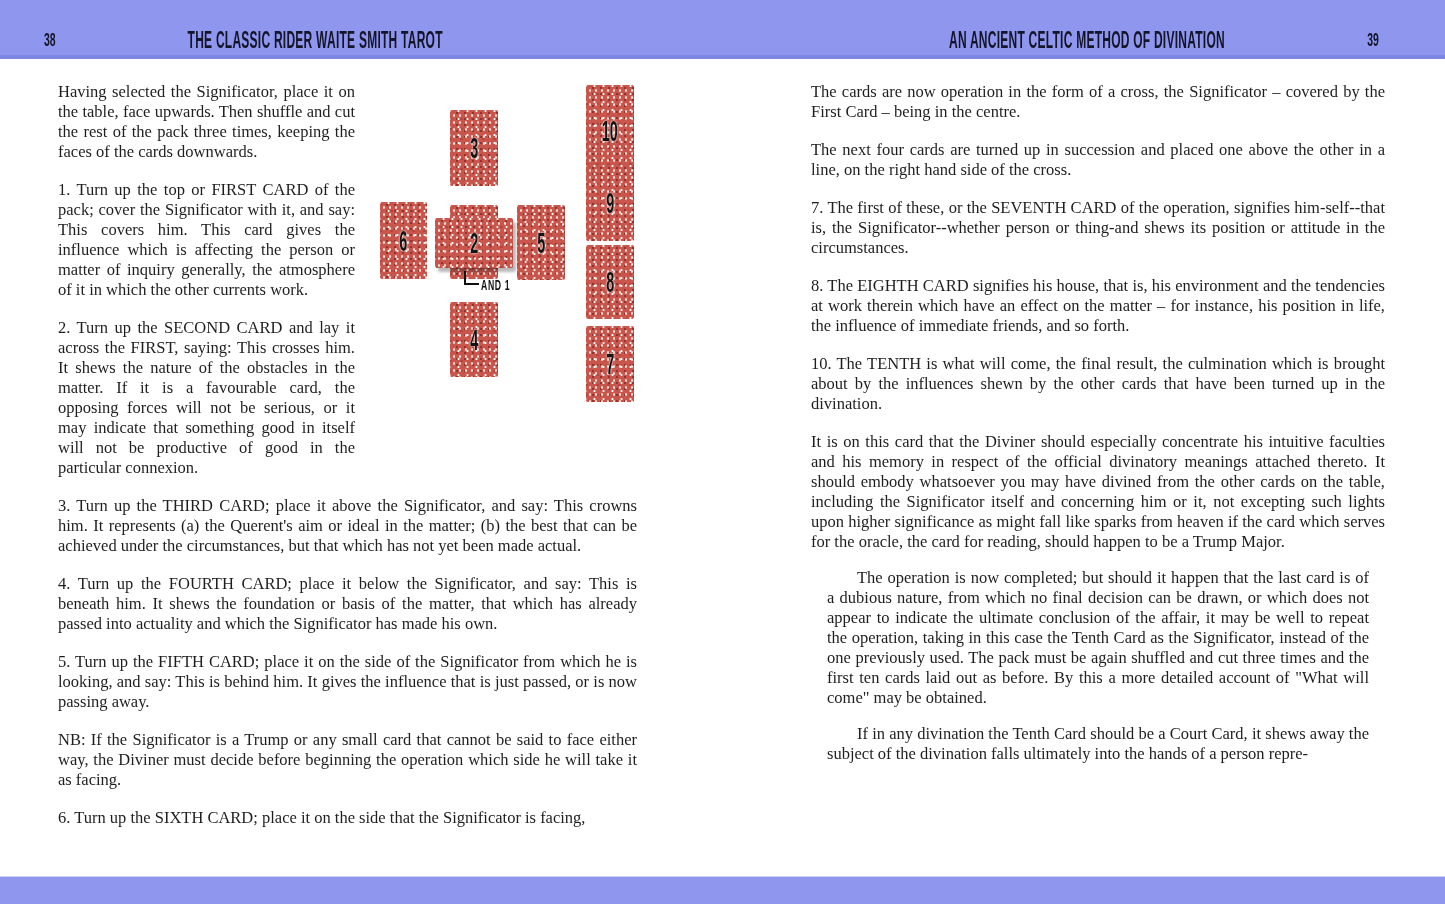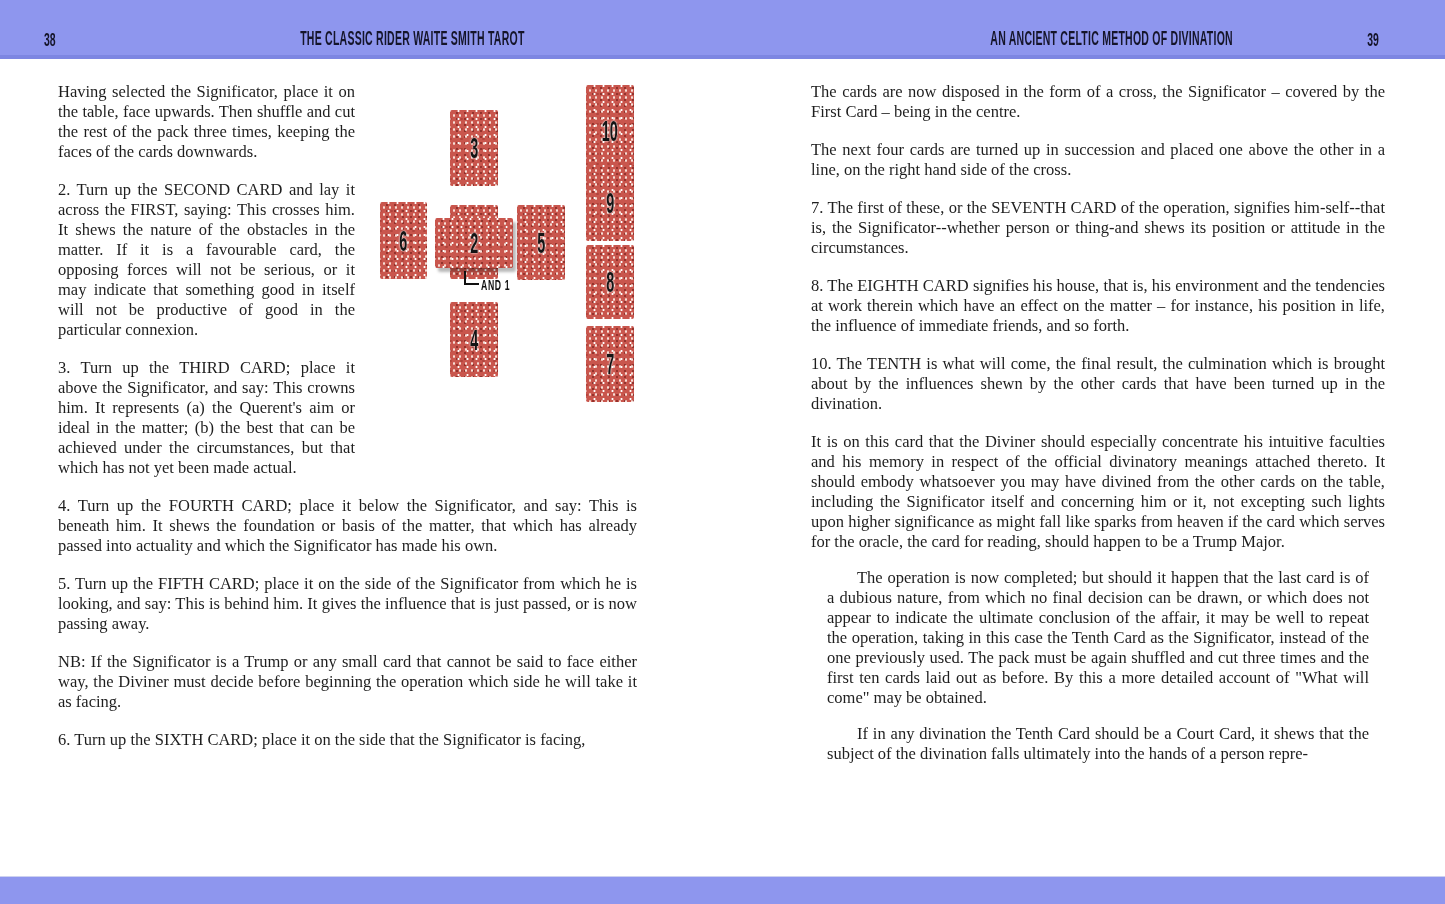--- a/index.html
+++ b/index.html
@@ -23,27 +23,27 @@
   .cond {
     font-family:"Liberation Sans", sans-serif;
     font-weight:700; color:#15152a; white-space:nowrap;
   }
   .pagenum {
     position:absolute; top:29px; font-size:19px;
     transform:scaleX(0.55); transform-origin:left center;
   }
   .pagenum.right { transform-origin:center; }
   .htitle {
-    position:absolute; top:26px; text-align:right; font-size:21px;
+    position:absolute; top:26px; text-align:left; font-size:24px;
     letter-spacing:0.5px;
   }
   .htitle span { display:inline-block; transform:scaleX(0.5); transform-origin:center; }
   #pn-left  { left:44px; }
   #ht-left  { left:60px;  width:577px; }
-  #ht-right { left:780px; width:574px; }
+  #ht-right { left:811px; width:574px; }
   #pn-right { left:1358px; width:30px; text-align:center; }
 
   
   .page-col {
     position:absolute; top:82px; color:#1e1e1e;
     font-size:16.5px; line-height:20px; text-align:justify;
   }
   #left-col  { left:58px;  width:579px; }
   #right-col { left:811px; width:574px; }
   .page-col p { margin:0 0 18px 0; }
@@ -141,33 +141,34 @@
           <span class="num">8</span>
         </div>
       <div class="card" id="card-7">
           <span class="num">7</span>
         </div>
       <div class="and1-bracket"></div>
       <div class="and1-text">AND 1</div>
     </div>
 
     <p>Having selected the Significator, place it on the table, face upwards. Then shuffle and cut the rest of the pack three times, keeping the faces of the cards downwards.</p>
+    <p>1. Turn up the top or FIRST CARD of the pack; cover the Significator with it, and say: This covers him. This card gives the influence which is affecting the person or matter of inquiry generally, the atmosphere of it in which the other currents work.</p>
     <p>2. Turn up the SECOND CARD and lay it across the FIRST, saying: This crosses him. It shews the nature of the obstacles in the matter. If it is a favourable card, the opposing forces will not be serious, or it may indicate that something good in itself will not be productive of good in the particular connexion.</p>
     <p>3. Turn up the THIRD CARD; place it above the Significator, and say: This crowns him. It represents (a) the Querent's aim or ideal in the matter; (b) the best that can be achieved under the circumstances, but that which has not yet been made actual.</p>
     <p>4. Turn up the FOURTH CARD; place it below the Significator, and say: This is beneath him. It shews the foundation or basis of the matter, that which has already passed into actuality and which the Significator has made his own.</p>
     <p>5. Turn up the FIFTH CARD; place it on the side of the Significator from which he is looking, and say: This is behind him. It gives the influence that is just passed, or is now passing away.</p>
     <p>NB: If the Significator is a Trump or any small card that cannot be said to face either way, the Diviner must decide before beginning the operation which side he will take it as facing.</p>
     <p>6. Turn up the SIXTH CARD; place it on the side that the Significator is facing,</p>
   </div>
 
   <div class="page-col" id="right-col">
-    <p>The cards are now disposed in the form of a cross, the Significator – covered by the First Card – being in the centre.</p>
+    <p>The cards are now operation in the form of a cross, the Significator – covered by the First Card – being in the centre.</p>
     <p>The next four cards are turned up in succession and placed one above the other in a line, on the right hand side of the cross.</p>
     <p>7. The first of these, or the SEVENTH CARD of the operation, signifies him-self--that is, the Significator--whether person or thing-and shews its position or attitude in the circumstances.</p>
     <p>8. The EIGHTH CARD signifies his house, that is, his environment and the tendencies at work therein which have an effect on the matter – for instance, his position in life, the influence of immediate friends, and so forth.</p>
     <p>10. The TENTH is what will come, the final result, the culmination which is brought about by the influences shewn by the other cards that have been turned up in the divination.</p>
     <p class="tight">It is on this card that the Diviner should especially concentrate his intuitive faculties and his memory in respect of the official divinatory meanings attached thereto. It should embody whatsoever you may have divined from the other cards on the table, including the Significator itself and concerning him or it, not excepting such lights upon higher significance as might fall like sparks from heaven if the card which serves for the oracle, the card for reading, should happen to be a Trump Major.</p>
     <p class="cont">The operation is now completed; but should it happen that the last card is of a dubious nature, from which no final decision can be drawn, or which does not appear to indicate the ultimate conclusion of the affair, it may be well to repeat the operation, taking in this case the Tenth Card as the Significator, instead of the one previously used. The pack must be again shuffled and cut three times and the first ten cards laid out as before. By this a more detailed account of "What will come" may be obtained.</p>
-    <p class="cont">If in any divination the Tenth Card should be a Court Card, it shews that the subject of the divination falls ultimately into the hands of a person repre-</p>
+    <p class="cont">If in any divination the Tenth Card should be a Court Card, it shews away the subject of the divination falls ultimately into the hands of a person repre-</p>
   </div>
 
   <div class="bottombar"></div>
 </div>
 
 </body></html>

